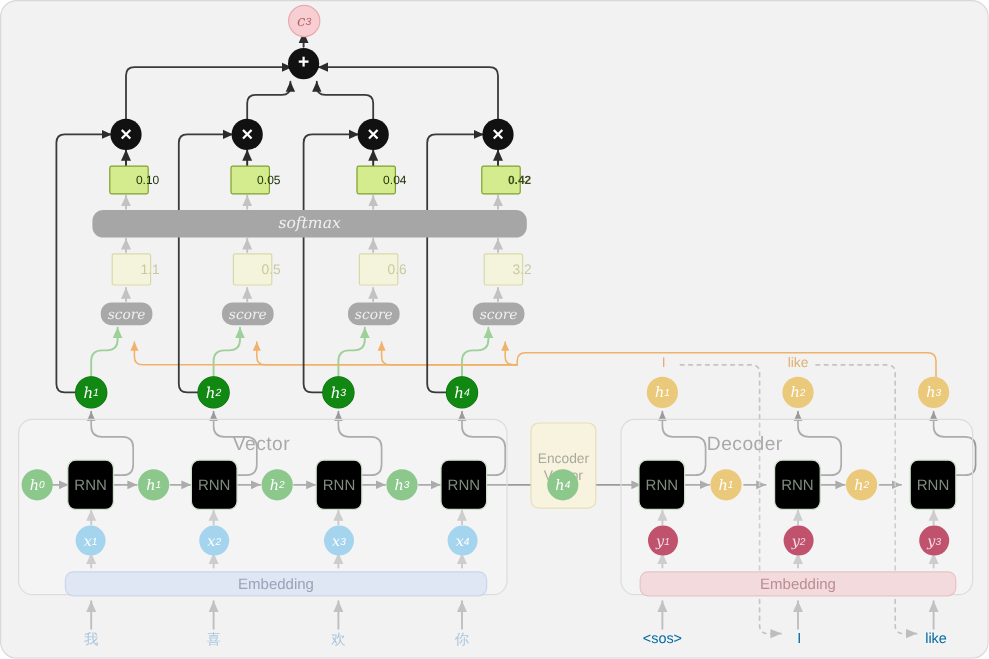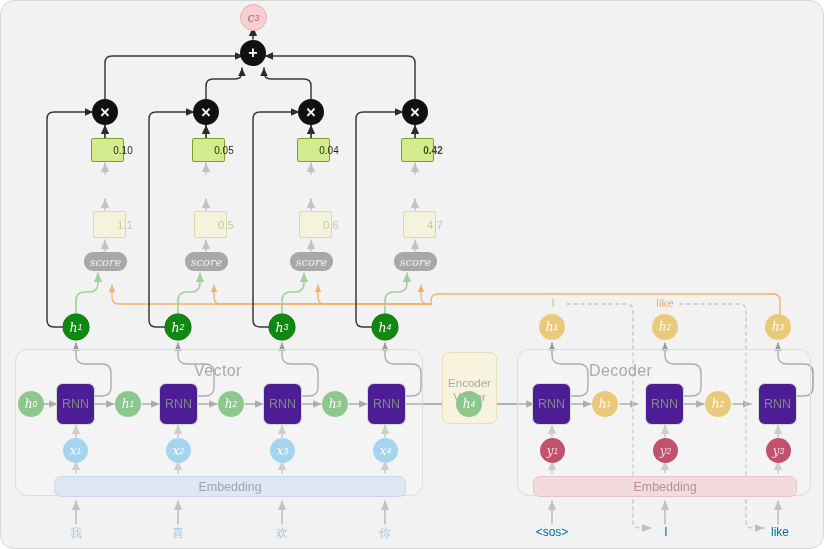--- a/index.html
+++ b/index.html
@@ -18,21 +18,21 @@
 
   .ital{font-family:"DejaVu Serif", serif;font-style:italic;}
   .sub{font-size:70%;vertical-align:-0.22em;font-style:italic;}
 
   
   .panel{position:absolute;border-radius:12px;box-sizing:border-box;}
   .panel-label{position:absolute;color:#a9a9a9;font-size:16px;letter-spacing:.4px;}
 
   
   .enc-panel{border:1px solid #dcdcdc;background:rgba(255,255,255,0.18);}
-  .rnn{background:#4c1d95;border:1px solid #cfe0cc;color:#7e8c7d;font-size:12.5px;}
+  .rnn{background:#000000;border:1px solid #cfe0cc;color:#7e8c7d;font-size:12.5px;}
   .hgreen-lite{background:#8cc78c;color:#ffffff;font-size:12px;}
   .xblue{background:#a5d4ee;color:#ffffff;font-size:12px;}
   .embed-blue{background:#dfe6f4;border:1px solid #ccd6ea;color:#9aa4b8;font-size:12.5px;}
   .zh{position:absolute;color:#a9c6de;font-size:12px;text-align:center;}
 
   
   .hgreen{background:#118811;color:#ffffff;font-size:12.5px;
           box-shadow:0 0 0 .5px #0b6b0b;}
   .score{background:#a8a8a8;color:#efefef;border-radius:9px;font-size:11.5px;}
   .rawbox{background:#f4f4dd;border:1px solid #d9d9a8;color:#c9c9a0;font-size:11.5px;}
@@ -233,32 +233,35 @@
   <div class="sq wbox" style="left:191px;top:137px;width:32px;height:24px;">
     <span>0.05</span>
     </div>
   <div class="sq wbox" style="left:296px;top:137px;width:28px;height:24px;">
     <span>0.04</span>
     </div>
   <div class="sq wbox dim" style="left:400px;top:137px;width:28px;height:24px;font-weight:bold;">
     <span>0.42</span>
     </div>
 
+  <div class="rbox softbar" style="left:76px;top:174px;width:362px;height:23px;">
+    <span class="ital">softmax</span>
+  </div>
 
   <div class="sq rawbox" style="left:92px;top:210px;width:25px;height:27px;">
     <span>1.1</span>
     </div>
   <div class="sq rawbox" style="left:193px;top:210px;width:25px;height:27px;">
     <span>0.5</span>
     </div>
   <div class="sq rawbox" style="left:298px;top:210px;width:25px;height:27px;">
     <span>0.6</span>
     </div>
   <div class="sq rawbox" style="left:402px;top:210px;width:25px;height:27px;">
-    <span>4.7</span>
+    <span>3.2</span>
     </div>
 
   <div class="rbox score" style="left:83px;top:251px;width:43px;height:19px;">
     <span class="ital">score</span>
     </div>
   <div class="rbox score" style="left:184px;top:251px;width:43px;height:19px;">
     <span class="ital">score</span>
     </div>
   <div class="rbox score" style="left:289px;top:251px;width:43px;height:19px;">
     <span class="ital">score</span>

